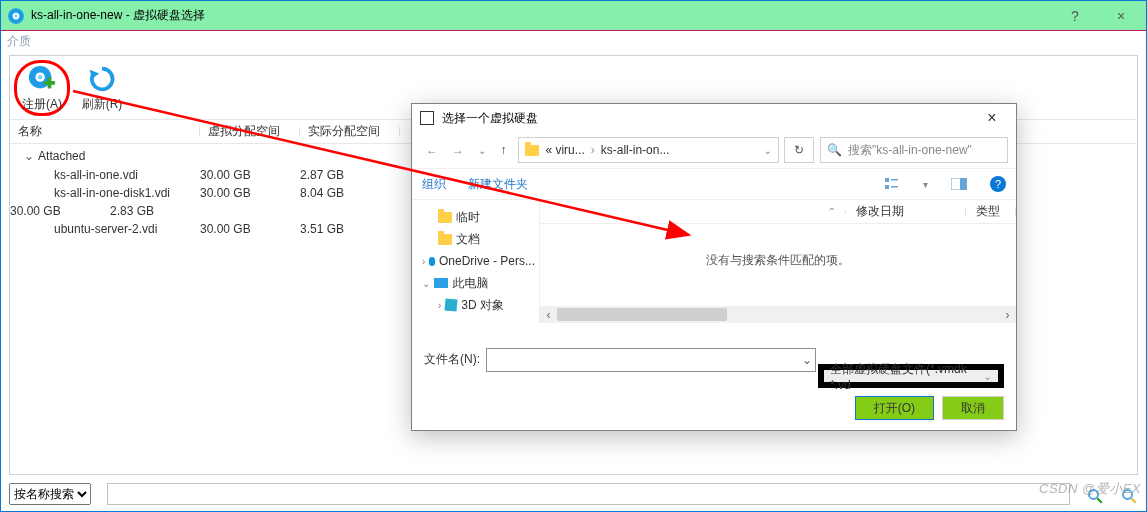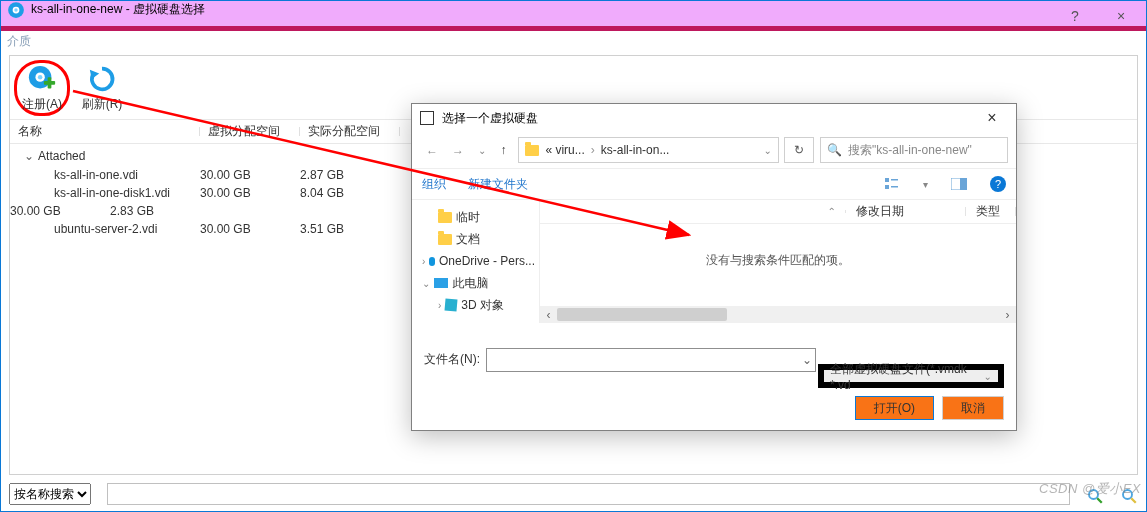--- a/index.html
+++ b/index.html
@@ -1,18 +1,18 @@
 <!DOCTYPE html>
 <html><head>
 <meta charset="utf-8">
 <style>
   * { box-sizing: border-box; font-family: "Microsoft YaHei", "Segoe UI", Tahoma, sans-serif; }
   body { margin:0; background:#fff; width:1147px; height:512px; overflow:hidden; font-size:12px; color:#333; position:relative; }
   .main-window { width:1147px; height:512px; border:1px solid #0a78d6; position:relative; background:#fff; }
-  .titlebar { height:30px; background:#f0abfc; display:flex; padding:0 2px 0 6px; border-bottom:5px solid #be185d; }
+  .titlebar { height:30px; background:#86efac; display:flex; align-items:center; padding:0 2px 0 6px; border-bottom:1px solid #be185d; }
   .titlebar .app-icon { width:18px; height:18px; margin-right:6px; }
   .titlebar .title-text { flex:1; color:#000; font-size:12px; }
   .titlebar .win-btns { display:flex; height:30px; }
   .titlebar .win-btns div { width:46px; display:flex; align-items:center; justify-content:center; color:#555; font-size:14px; }
   .menubar { height:22px; padding:2px 6px; color:#8aa0b8; font-size:12px; }
   .content { position:absolute; left:8px; right:8px; top:54px; bottom:36px; border:1px solid #d0d0d0; background:#fff; }
   .toolbar { height:64px; display:flex; align-items:flex-start; padding:4px 4px; gap:4px; border-bottom:1px solid #e8e8e8; position:relative; }
   .tool-btn { width:56px; height:56px; display:flex; flex-direction:column; align-items:center; justify-content:center; gap:2px; font-size:12px; color:#333; position:relative;border-radius:26px; }
   .tool-btn.reg { border:3px solid #ff0000; }
   .table { width:100%; }
@@ -67,21 +67,21 @@
   .hscroll { height:17px; background:#f0f0f0; display:flex; align-items:center; }
   .hscroll .arrow { width:17px; height:17px; display:flex; align-items:center; justify-content:center; color:#666; background:#f0f0f0; }
   .hscroll .track { flex:1; height:17px; background:#f0f0f0; position:relative; }
   .hscroll .thumb { position:absolute; left:0; top:2px; height:13px; width:170px; background:#cfcfcf; border-radius:2px; }
   .fd-foot { padding:8px 12px 10px; }
   .fn-row { display:flex; align-items:center; gap:6px; margin-bottom:8px; }
   .fn-row .lbl { font-size:12px; white-space:nowrap; }
   .fn-row input { flex:1; height:24px; border:1px solid #8f8f8f; padding:0 4px; font-size:12px; }
   .type-drop { width:186px; height:24px; border:6px solid #000000; background:#eee; display:flex; align-items:center; padding:0 6px; font-size:12px; justify-content:space-between;margin-top:33px; }
   .btn-row { display:flex; justify-content:flex-end; gap:8px; margin-top:6px; }
-  .btn { height:24px; padding:0 18px; border:1px solid #cfcfcf; background:#f97316; display:flex; align-items:center; font-size:12px; }
+  .btn { height:24px; padding:0 18px; border:1px solid #cfcfcf; background:#84cc16; display:flex; align-items:center; font-size:12px; }
   .btn.primary { border:1.5px solid #0a78d6; }
   .arrow-anno { position:absolute; z-index:60; pointer-events:none; }
   .watermark { position:absolute; right:6px; bottom:14px; font-size:13px; color:rgba(120,120,120,0.55); font-style:italic; letter-spacing:0.5px; z-index:200; }
   .help-ic { width:16px; height:16px; border-radius:50%; background:#0a78d6; color:#fff; font-size:11px; display:flex; align-items:center; justify-content:center; }
   .onedrive-ic { width:14px; height:9px; background:#1095de; border-radius:5px; display:inline-block; }
   .monitor-ic { width:14px; height:10px; background:#2aa0e6; display:inline-block; }
   .obj3d-ic { width:12px; height:12px; background:#29b0d0; display:inline-block; transform:rotate(5deg); }
   .caret-s { color:#888; font-size:10px; }
 </style>
 </head>

